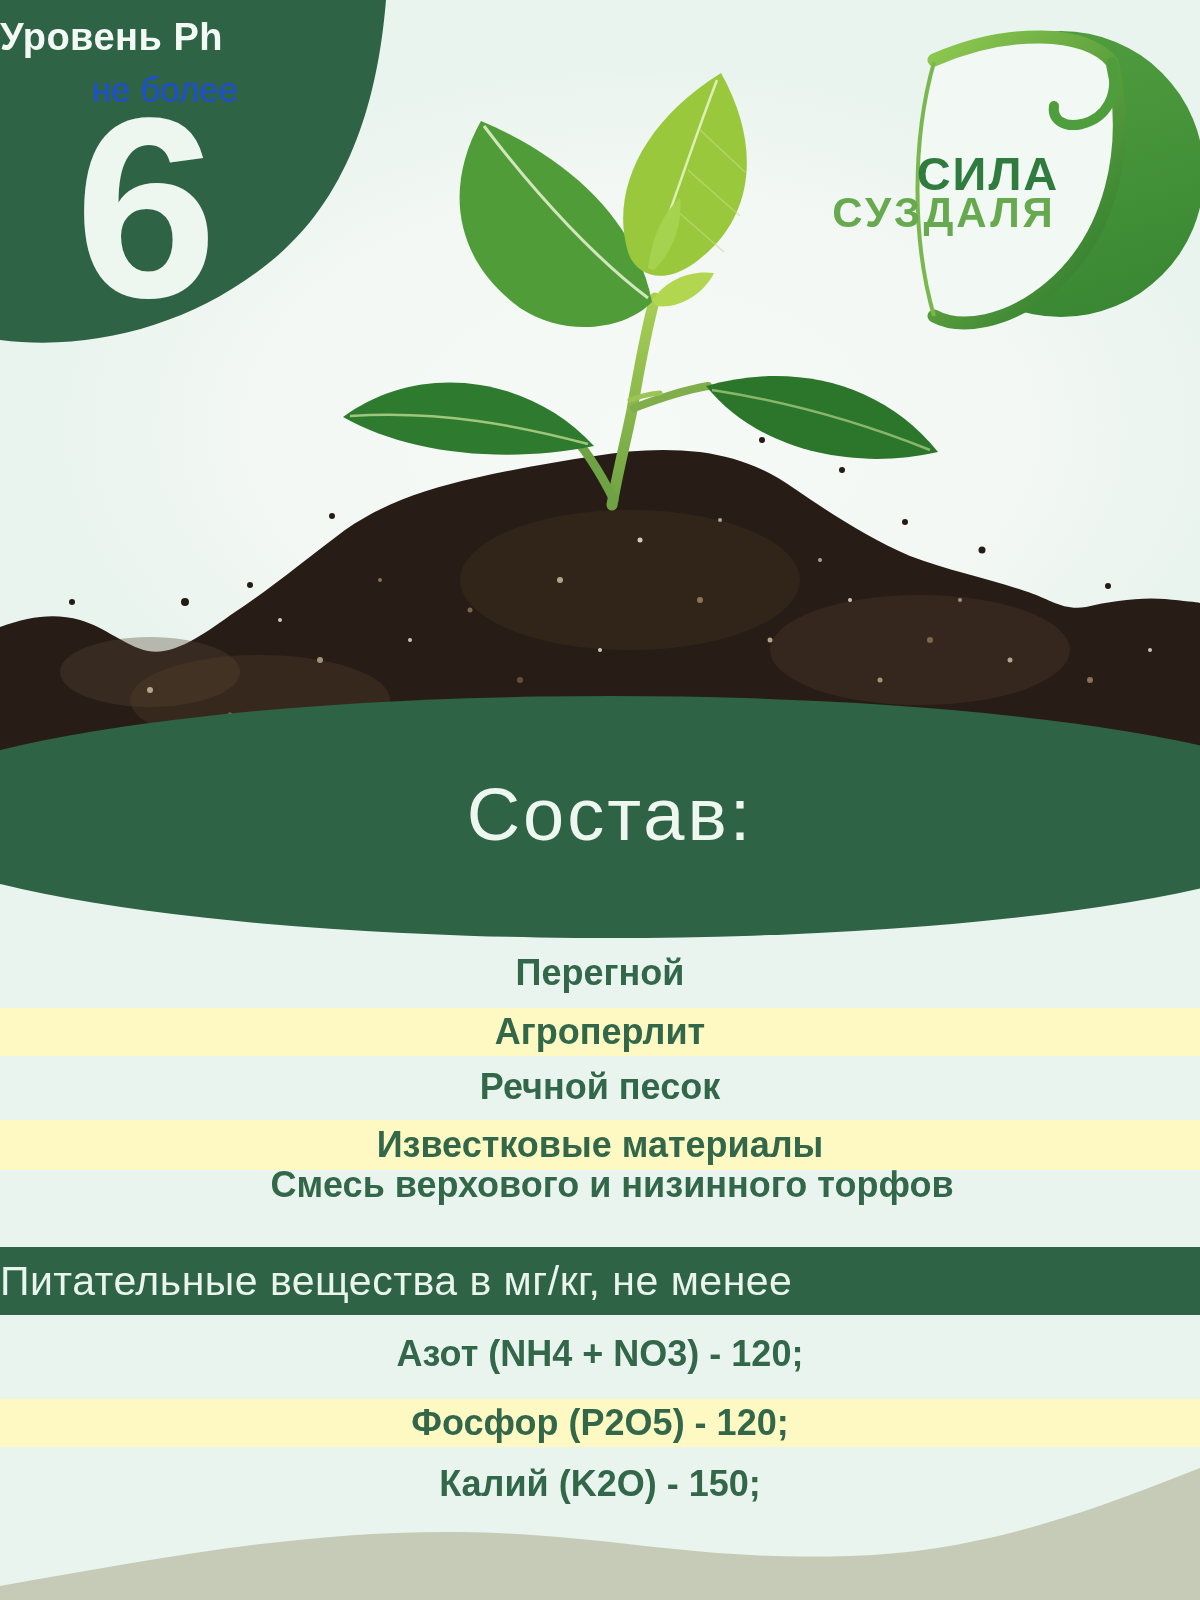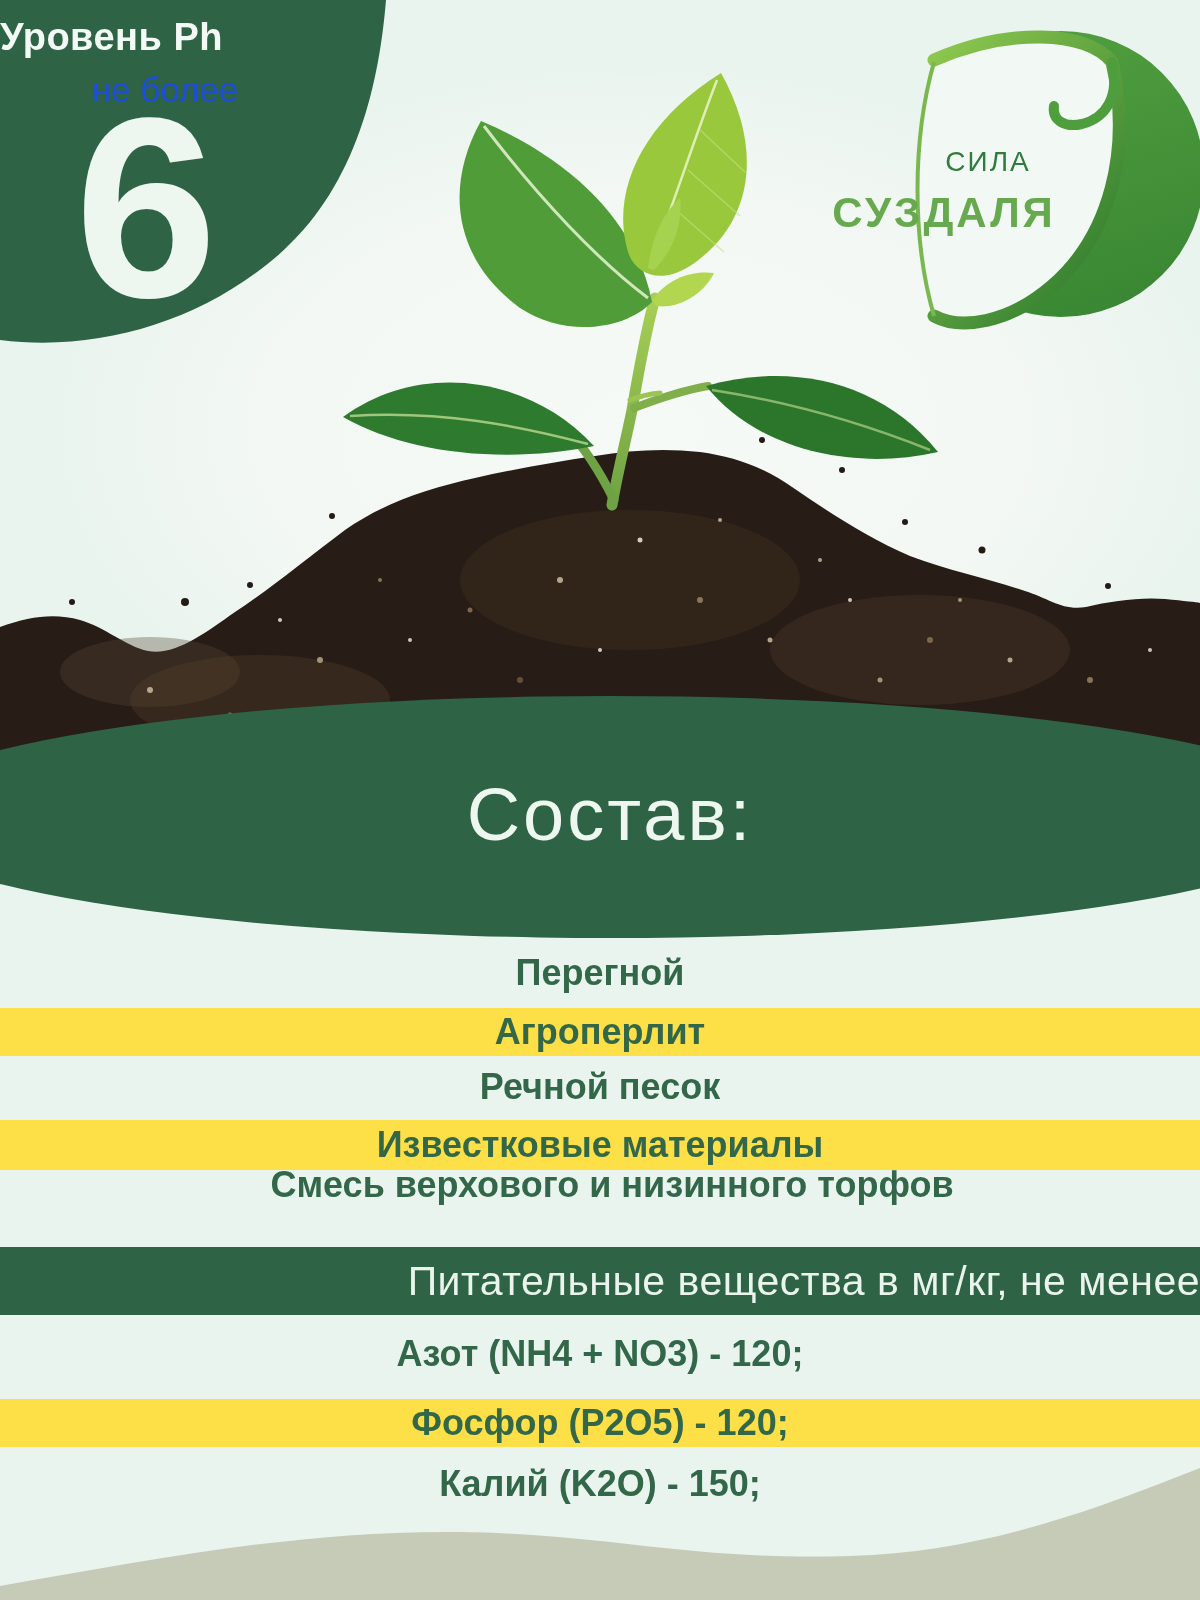--- a/index.html
+++ b/index.html
@@ -14,42 +14,42 @@
   
   .ph-title{left:0;top:16px;width:340px;text-align:left;
     font-size:38px;font-weight:700;color:#f3f9f4;letter-spacing:0.5px;}
   .ph-sub{left:0;top:70px;width:330px;text-align:center;
     font-size:35px;font-weight:400;color:#1d4ed8;}
   .ph-value{left:0;top:88px;width:292px;text-align:center;
     font-size:256px;font-weight:700;color:#eef6f0;line-height:240px;}
 
   
   .logo-line1{left:888px;top:146px;width:200px;text-align:center;
-    font-size:28px;font-weight:400;color:#2f7c3e;letter-spacing:2px;}
+    font-size:47px;font-weight:700;color:#2f7c3e;letter-spacing:2px;}
   .logo-line2{left:810px;top:189px;width:268px;text-align:center;
     font-size:42px;font-weight:700;color:#67a94f;letter-spacing:3px;}
 
   
   .sostav-title{left:0;top:772px;width:1220px;text-align:center;
     font-size:74px;font-weight:300;color:#edf6ef;letter-spacing:3px;}
 
   .row{position:absolute;left:0;width:1200px;z-index:1;text-align:center;
     color:#336749;font-weight:700;font-size:36px;}
-  .stripe{background:#fde047;}
+  .stripe{background:#fef9c3;}
   .r-1{top:948px;height:50px;line-height:50px;}
   .r-2{top:1008px;height:48px;line-height:48px;}
   .r-3{top:1062px;height:50px;line-height:50px;}
   .r-4{top:1120px;height:50px;line-height:50px;}
   .r-5{top:1160px;height:50px;line-height:50px;padding-left:12px;}
   .r-6{top:1329px;height:50px;line-height:50px;}
   .r-7{top:1387px;height:48px;line-height:48px;margin-top:12px;}
   .r-8{top:1443px;height:50px;line-height:50px;margin-top:16px;}
 
   .nutrients-bar{position:absolute;left:0;top:1247px;width:1200px;height:68px;
-    z-index:1;background:#2e6345;color:#e9f4ec;text-align:right;
+    z-index:1;background:#2e6345;color:#e9f4ec;text-align:left;
     font-size:41px;font-weight:400;line-height:68px;letter-spacing:0.5px;}
 </style>
 </head>
 <body>
 
 <div class="page">
 
   <svg class="scene" viewBox="0 0 1200 1600">
     <defs>
       <radialGradient id="gGlow" cx="0.5" cy="0.5" r="0.5">

